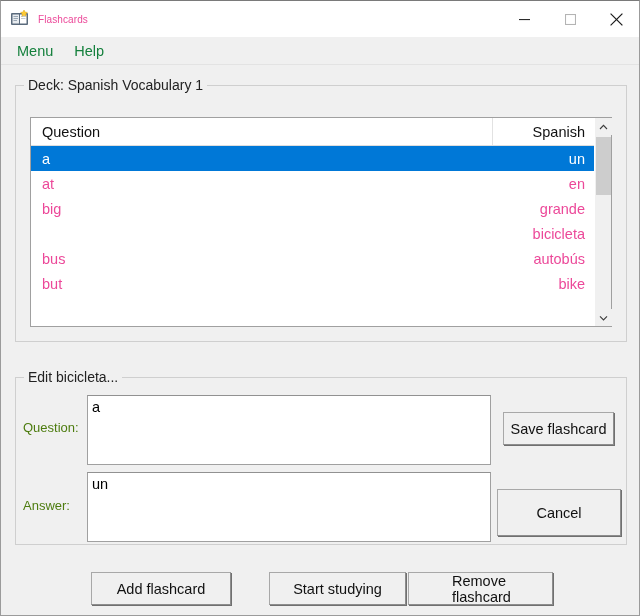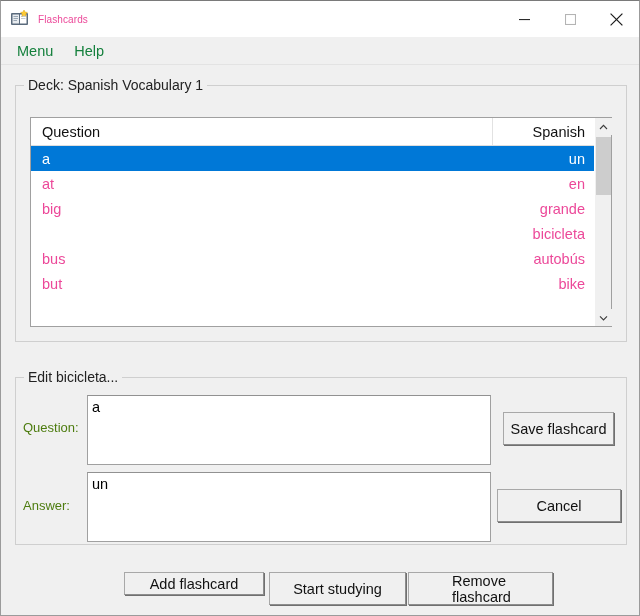--- a/index.html
+++ b/index.html
@@ -242,22 +242,22 @@
     box-sizing: border-box;
     font-size: 14.5px;
     color: #111111;
     display: flex;
     align-items: center;
     justify-content: center;
     font-family: "Liberation Sans", sans-serif;
   }
 
   #btn-save   { left: 502px; top: 411px; width: 111px; height: 33px; }
-  #btn-cancel { left: 496px; top: 488px; width: 124px; height: 33px; }
-  #btn-add    { left: 90px;  top: 571px; width: 140px; height: 23px; margin-left: 33px; }
+  #btn-cancel { left: 496px; top: 488px; width: 124px; height: 47px; }
+  #btn-add    { left: 90px;  top: 571px; width: 140px; height: 33px; }
   #btn-study  { left: 251px; top: 571px; width: 137px; height: 33px; margin-left: 17px; }
   #btn-remove { left: 407px; top: 571px; width: 145px; height: 33px; padding-left: 43px; }
 </style>
 </head>
 <body>
 
 <div id="app">
 
   <div class="titlebar">
     <div class="title-icon">

